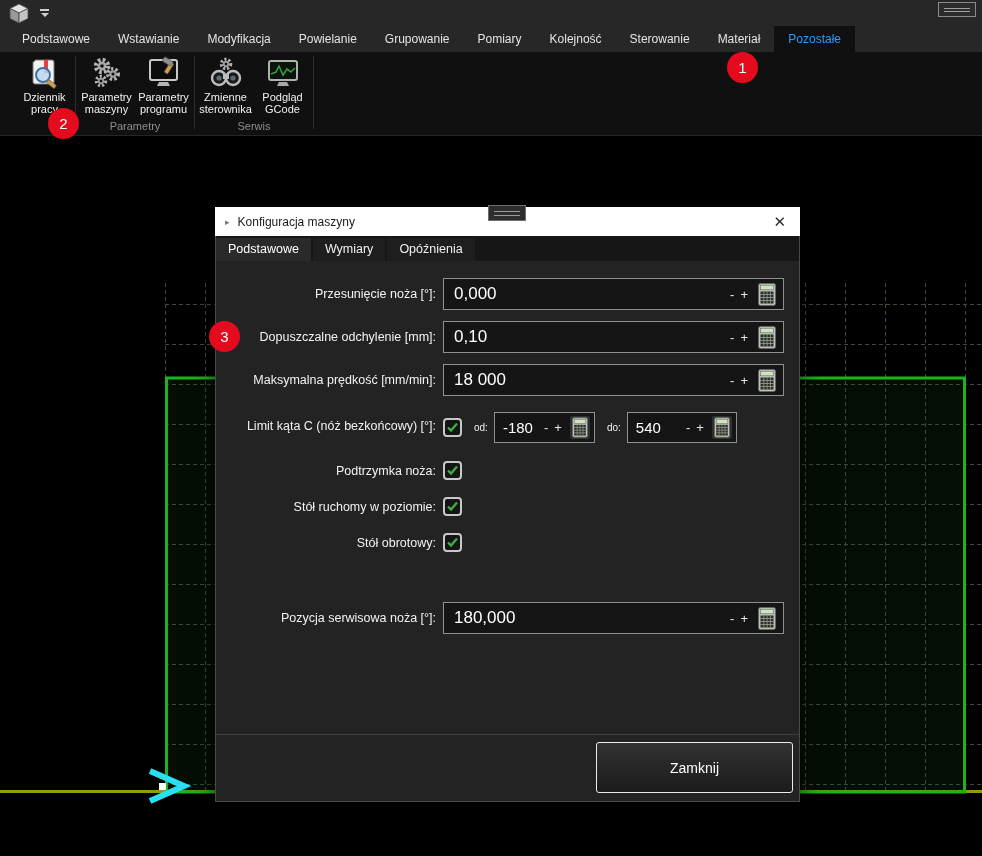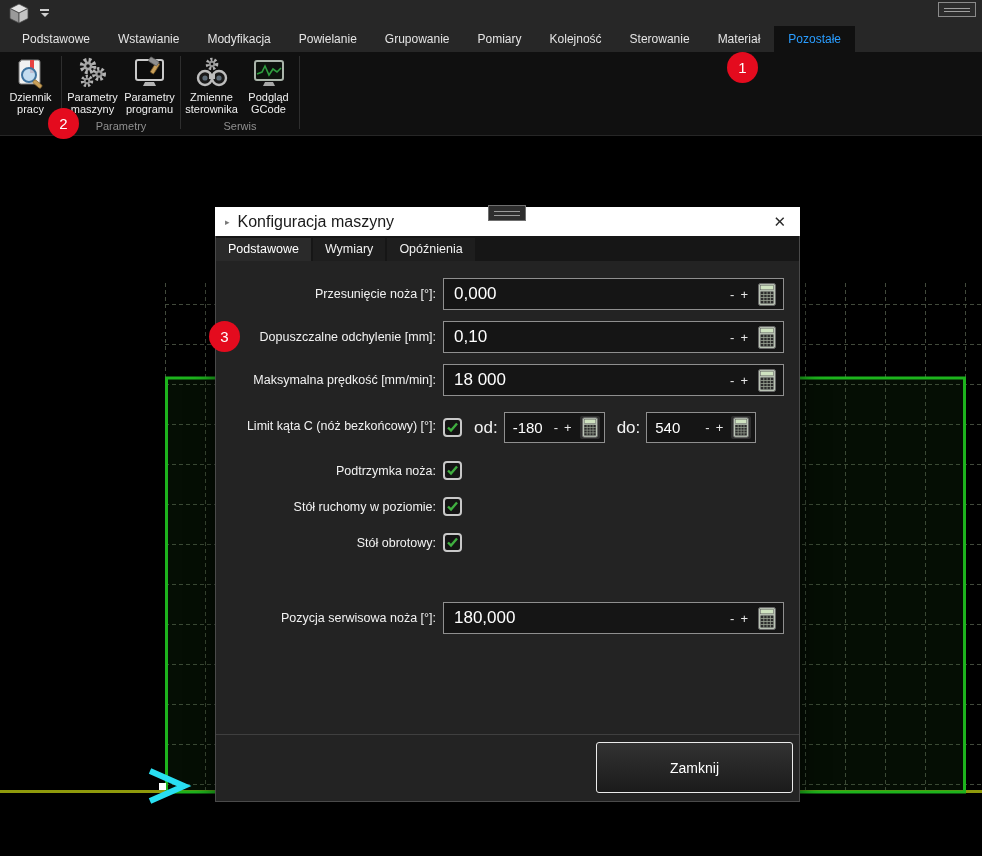--- a/index.html
+++ b/index.html
@@ -15,41 +15,41 @@
   .qat-arrow .bar { width:9px; height:2px; background:#cfcfcf; margin-bottom:2px; }
   .qat-arrow .tri { width:0; height:0; border-left:4px solid transparent; border-right:4px solid transparent; border-top:4px solid #cfcfcf; }
   .win-grip { position:absolute; right:6px; top:2px; width:38px; height:15px; border:1px solid #8a8a8a; background:#2c2c2c;
               display:flex; flex-direction:column; justify-content:center; align-items:center; gap:2px; }
   .win-grip i { display:block; width:26px; height:1px; background:#9f9f9f; }
 
   .ribbon-tabs { height:26px; background:#272727; display:flex; align-items:stretch; padding-left:8px; }
   .rtab { padding:5px 14px 6px 14px; font-size:12px; color:#e4e4e4; display:flex; align-items:center; cursor:default; }
   .rtab.active { background:#101010; color:#2a9dff; }
 
-  .ribbon-content { height:83px; background:#101010; display:flex; align-items:stretch; padding-left:2px; }
+  .ribbon-content { height:83px; background:#101010; display:flex; align-items:stretch; padding-left:16px; }
   .rgroup { display:flex; flex-direction:column; }
   .rgroup-buttons { display:flex; flex:1; }
   .rgroup-label { text-align:center; font-size:11px; color:#8f8f8f; height:16px; line-height:14px; }
   .rbtn { width:57px; padding-top:3px; display:flex; flex-direction:column; align-items:center; color:#f0f0f0; }
   .rbtn .ric { height:36px; display:flex; align-items:center; justify-content:center; }
   .rbtn .rlb { font-size:11px; line-height:12px; text-align:center; }
   .rsep { width:1px; background:#2e2e2e; margin:4px 2px 6px 2px; }
 
   
   .canvas { position:absolute; top:135px; left:0; width:982px; height:721px; background:#000; border-top:1px solid #262626; }
   .canvas svg { position:absolute; top:0; left:0; }
 
   
   .dialog { position:absolute; left:215px; top:207px; width:585px; z-index:10; box-shadow:0 6px 22px rgba(0,0,0,.65); }
   .dlg-handle { position:absolute; left:273px; top:-2px; width:38px; height:16px; background:#2e2e2e; border:1px solid #6f6f6f;
                 display:flex; flex-direction:column; justify-content:center; align-items:center; gap:3px; z-index:6; }
   .dlg-handle i { display:block; width:26px; height:1px; background:#9a9a9a; }
   .dlg-titlebar { height:29px; background:#ffffff; display:flex; align-items:center; position:relative; }
   .dlg-chevron { color:#777; font-size:9px; margin-left:10px; }
-  .dlg-title { color:#1a1a1a; font-size:16px; margin-left:8px; }
+  .dlg-title { color:#1a1a1a; font-size:12px; margin-left:8px; }
   .dlg-close { position:absolute; right:10px; top:4px; color:#2b2b2b; font-size:15px; padding:2px 4px; cursor:default; }
 
   .dlg-chrome { border:1px solid #4a4a4a; border-top:none; }
   .dlg-tabs { height:25px; background:#161616; display:flex; align-items:flex-end; }
   .dtab { padding:4px 12px 5px 12px; font-size:12.5px; color:#f0f0f0; background:#1e1e1e; margin-right:2px; cursor:default; }
   .dtab.active { background:#2a2a2a; color:#ffffff; }
 
   .dlg-body { position:relative; height:473px; background:#232323; }
   .frow { position:absolute; left:15px; right:15px; display:flex; align-items:center; }
   .flabel { width:205px; min-width:205px; text-align:right; color:#f2f2f2; font-size:12.5px; }
@@ -60,21 +60,21 @@
   .inputbox .val { color:#ffffff; font-size:17px; }
   .inputbox.small .val { font-size:15px; }
   .inputbox .sp { flex:1; }
   .spin { color:#e8e8e8; font-size:13px; padding:0 3px; cursor:default; }
   .calc-btn { margin-left:5px; display:flex; align-items:center; padding:1px 2px; border-radius:2px; }
 
   .checkbox { width:19px; height:19px; min-width:19px; background:#141414; border:2px solid #c8c8c8; border-radius:4px;
               margin-left:7px; display:flex; align-items:center; justify-content:center; }
   .checkbox svg { visibility:hidden; }
   .checkbox.checked svg { visibility:visible; }
-  .range-sub { color:#f2f2f2; font-size:17px; margin-left:12px; }
+  .range-sub { color:#f2f2f2; font-size:10px; margin-left:12px; }
   .inputbox.small { height:31px; padding:0 4px 0 8px; }
   .inputbox.w1 { width:101px; }
   .inputbox.w2 { width:110px; }
 
   .dlg-footer { height:67px; background:#232323; border-top:1px solid #3f3f3f; display:flex; }
   .btn-zamknij { margin:7px 6px 0 auto; width:197px; height:51px; background:linear-gradient(#323232,#1b1b1b);
                  border:1px solid #ebebeb; border-radius:3px; color:#fff; font-size:14px;
                  font-family:"Liberation Sans","DejaVu Sans",sans-serif; }
 
   

